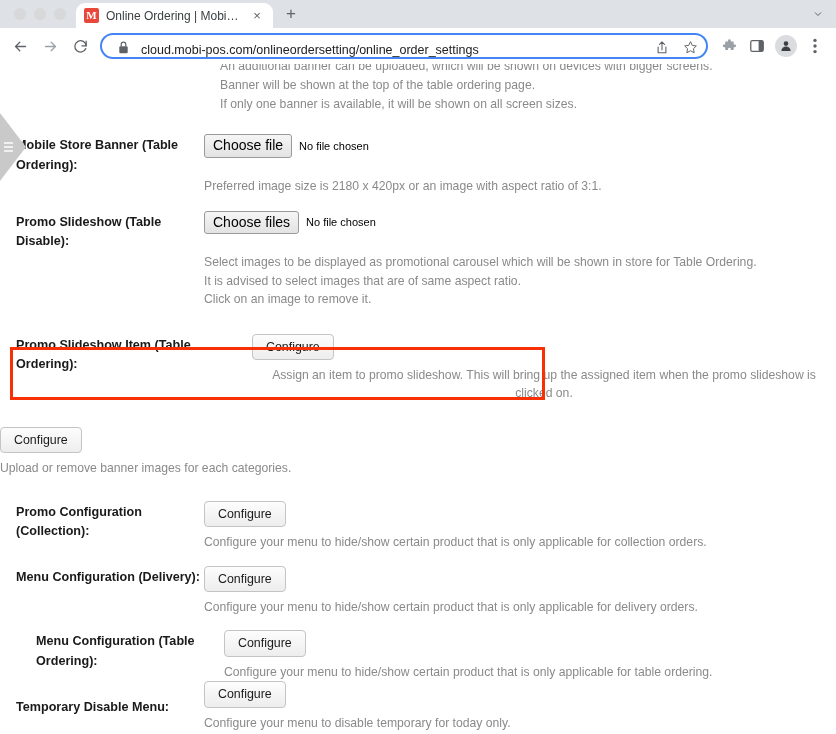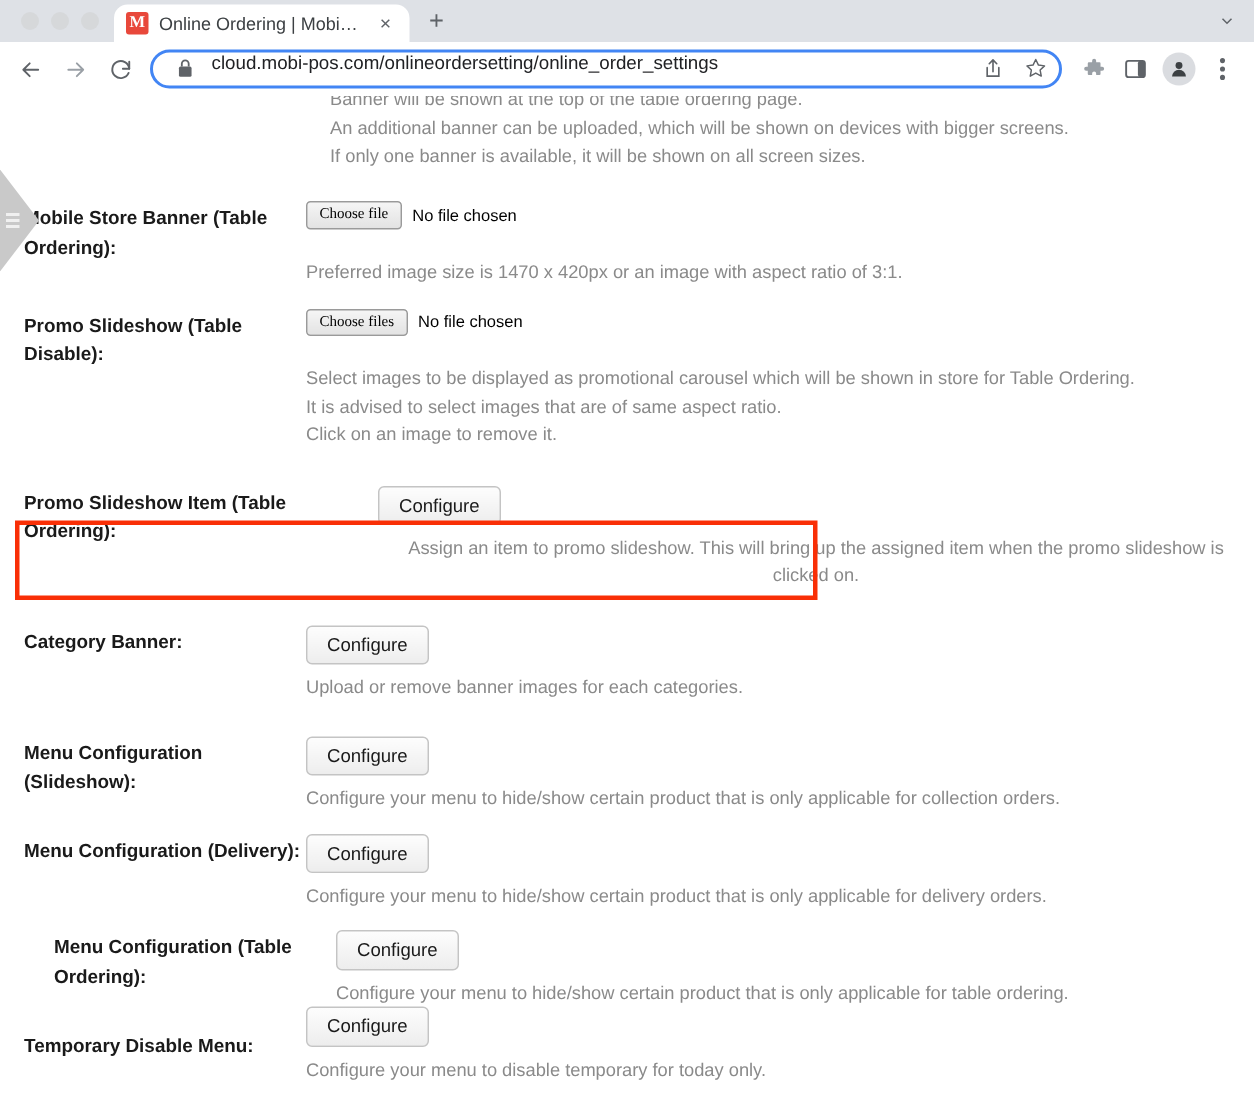--- a/index.html
+++ b/index.html
@@ -96,21 +96,21 @@
   .navbtn svg { display: block; }
 
   .omnibox {
     flex: 1;
     height: 26px;
     margin: 0 6px 0 4px;
     background: #ffffff;
     border: 2px solid #4285f4;
     border-radius: 14px;
     display: flex;
-    align-items: flex-start;
+    align-items: flex-end;
     padding: 0 6px 0 11px;
     gap: 8px;
     min-width: 0;
   }
   .url-text {
     flex: 1;
     font-size: 12.5px;
     color: #202124;
     white-space: nowrap;
     overflow: hidden;
@@ -194,22 +194,22 @@
     color: #1a1a1a;
     padding: 5px 13px;
     background: linear-gradient(to bottom, #fdfdfd 0%, #ededed 100%);
     border: 1px solid #c4c4c4;
     border-radius: 4px;
     line-height: 1.15;
   }
 
   .filebox { display: flex; align-items: center; gap: 7px; }
   .file-btn {
-    font-family: Liberation Serif, serif;
-    font-size: 10px;
+    font-family: Liberation Sans, sans-serif;
+    font-size: 14px;
     color: #000;
     padding: 2px 8px;
     background: linear-gradient(to bottom, #f5f5f5, #e3e3e3);
     border: 1px solid #9a9a9a;
     border-radius: 3px;
     line-height: 1.25;
   }
   .file-status { font-size: 11px; color: #000; }
 
   
@@ -322,33 +322,33 @@
 
       <div class="flap">
         <div class="flap-lines">
           <div></div>
             <div></div>
             <div></div>
         </div>
       </div>
 
       <div class="toptext" style="margin-top:-7px;">
+        <div class="hint">An additional banner can be uploaded, which will be shown on devices with bigger screens.</div>
         <div class="hint">Banner will be shown at the top of the table ordering page.</div>
-        <div class="hint">An additional banner can be uploaded, which will be shown on devices with bigger screens.</div>
         <div class="hint">If only one banner is available, it will be shown on all screen sizes.</div>
       </div>
 
       <div class="row" style="margin-top:20px;">
         <div class="lbl">Mobile Store Banner (Table Ordering):</div>
         <div class="fld">
           <div class="filebox">
             <span class="file-btn">Choose file</span>
             <span class="file-status">No file chosen</span>
           </div>
-          <div class="hint" style="margin-top:19px;">Preferred image size is 1470 x 420px or an image with aspect ratio of 3:1.</div>
+          <div class="hint" style="margin-top:19px;">Preferred image size is 2180 x 420px or an image with aspect ratio of 3:1.</div>
         </div>
       </div>
 
       <div class="row" style="margin-top:15px;">
         <div class="lbl">Promo Slideshow (Table Disable):</div>
         <div class="fld">
           <div class="filebox">
             <span class="file-btn">Choose files</span>
             <span class="file-status">No file chosen</span>
           </div>
@@ -362,29 +362,28 @@
 
       <div class="row" style="margin-top:25px;gap:48px;">
         <div class="lbl">Promo Slideshow Item (Table Ordering):</div>
         <div class="fld">
           <span class="btn">Configure</span>
           <div class="hint" style="margin-top:6px;text-align:center;">Assign an item to promo slideshow. This will bring up the assigned item when the promo slideshow is clicked on.</div>
         </div>
       </div>
 
       <div class="row" style="margin-top:24px;">
-        <div class="lbl">Category Banner:</div>
         <div class="fld">
           <span class="btn">Configure</span>
           <div class="hint" style="margin-top:6px;">Upload or remove banner images for each categories.</div>
         </div>
       </div>
 
       <div class="row" style="margin-top:23px;">
-        <div class="lbl">Menu Configuration (Slideshow):</div>
+        <div class="lbl">Promo Configuration (Collection):</div>
         <div class="fld">
           <span class="btn">Configure</span>
           <div class="hint" style="margin-top:6px;">Configure your menu to hide/show certain product that is only applicable for collection orders.</div>
         </div>
       </div>
 
       <div class="row" style="margin-top:14px;">
         <div class="lbl">Menu Configuration (Delivery):</div>
         <div class="fld">
           <span class="btn">Configure</span>

